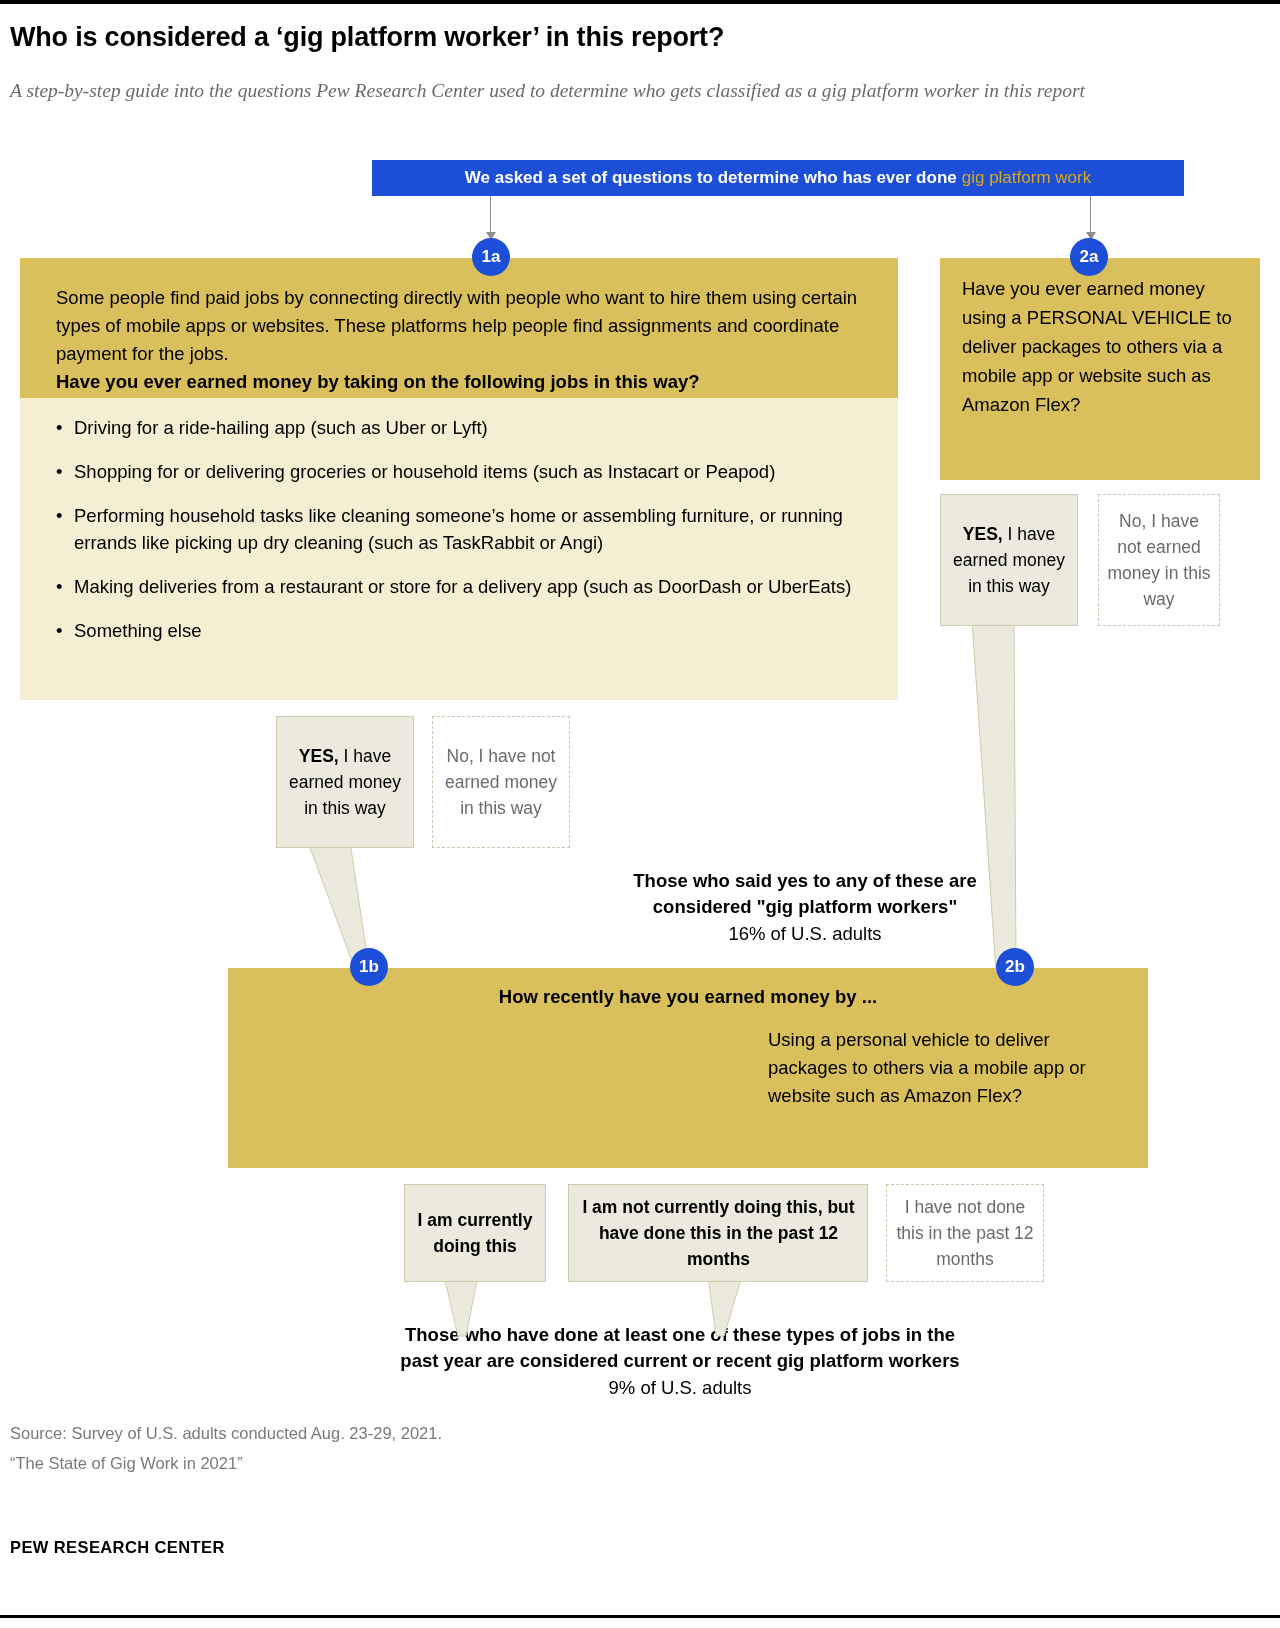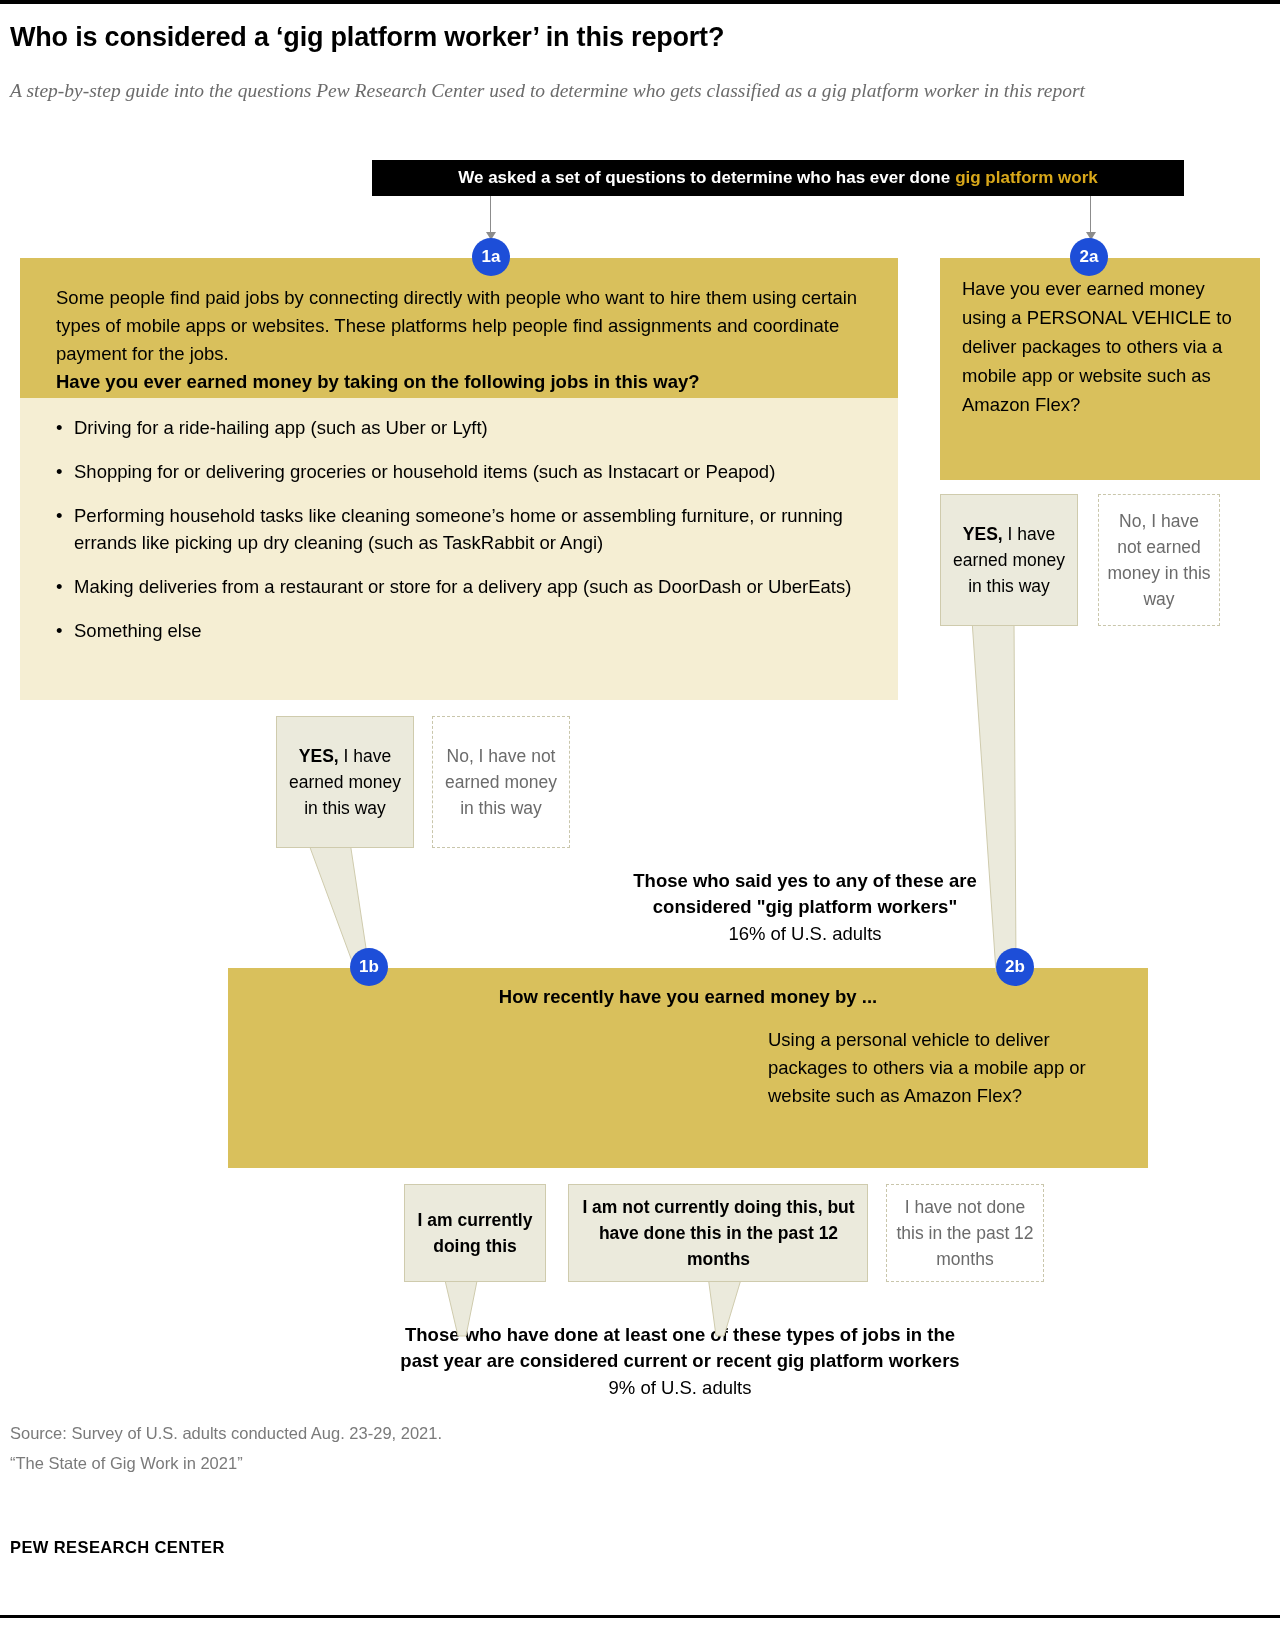--- a/index.html
+++ b/index.html
@@ -29,27 +29,27 @@
   .subtitle {
     position: absolute; left: 10px; top: 76px; width: 1215px;
     font-family: "Liberation Serif", serif;
     font-style: italic; font-size: 19.5px; line-height: 30px;
     color: #6b6b6b;
   }
 
   
   .banner {
     position: absolute; left: 372px; top: 160px; width: 812px; height: 36px;
-    background: #000000; color: #fff;
+    background: #1d4ed8; color: #fff;
     font-size: 17px; font-weight: bold;
     display: flex; align-items: center; justify-content: center;
     padding: 0 14px;
     white-space: nowrap;
   }
-  .banner .hl { color: #d9a81a; font-weight: bold; margin-left: 5px; }
+  .banner .hl { color: #d9a81a; font-weight: normal; margin-left: 5px; }
 
   
   .arrow-line {
     position: absolute; width: 1px; background: #8c8c8c;
   }
   .arrow-head {
     position: absolute; width: 0; height: 0;
     border-left: 5px solid transparent;
     border-right: 5px solid transparent;
     border-top: 8px solid #8c8c8c;

